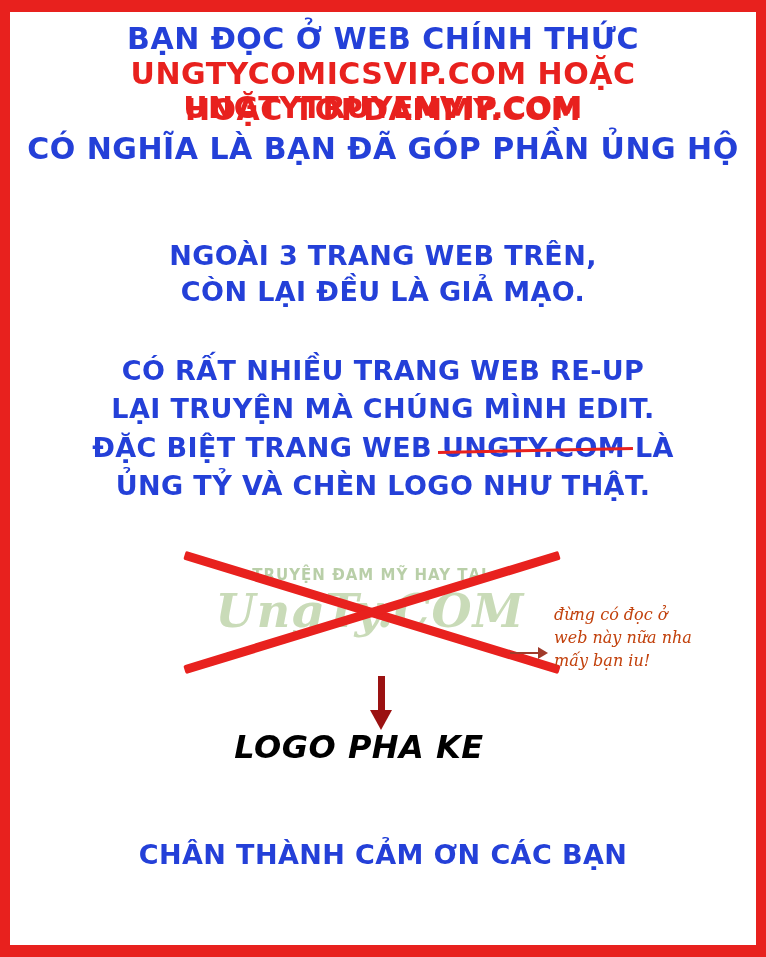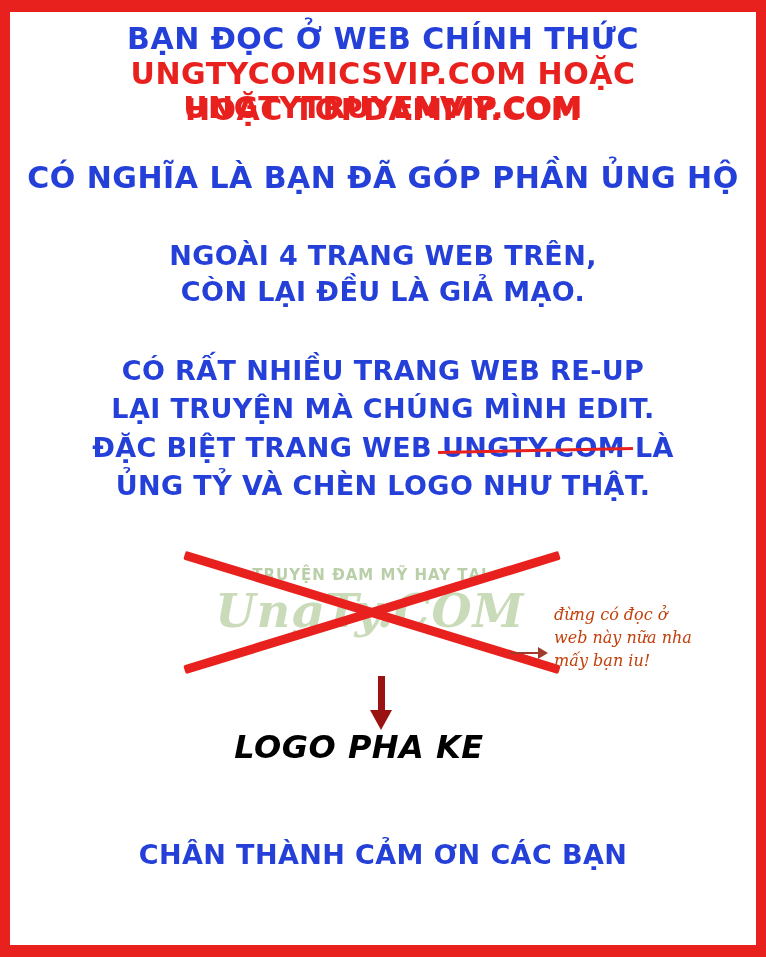--- a/index.html
+++ b/index.html
@@ -58,21 +58,21 @@
     color: #e8211e;
     font-size: 30px;
   }
   .hdr-blue {
     color: #2440d8;
     font-size: 30px;
   }
   .line-1 { position: absolute; left: 0; top: 22px; width: 746px; }
   .line-2 { position: absolute; left: 0; top: 57px; width: 746px; font-size: 30px; }
   .line-3 { position: absolute; left: 0; top: 93px; width: 746px; }
-  .line-4 { position: absolute; left: 0; top: 132px; width: 746px; margin-top: 29px; }
+  .line-4 { position: absolute; left: 0; top: 132px; width: 746px; }
   .line-5 { position: absolute; left: 0; top: 170px; width: 746px; }
 
   .blk2 {
     position: absolute;
     left: 0;
     top: 238px;
     width: 746px;
     text-align: center;
     color: #2440d8;
     font-family: "DejaVu Sans", sans-serif;
@@ -259,21 +259,21 @@
   <div class="band-bottom"></div>
 
   <div class="content">
 
     <div class="hdr hdr-blue line-1">BẠN ĐỌC Ở WEB CHÍNH THỨC</div>
     <div class="hdr hdr-red line-2">UNGTYCOMICSVIP.COM HOẶC UNGTYTRUYENVIP.COM</div>
     <div class="hdr hdr-red line-3">HOẶC TOPDAMMY.COM</div>
     <div class="hdr hdr-blue line-4">CÓ NGHĨA LÀ BẠN ĐÃ GÓP PHẦN ỦNG HỘ</div>
 
     <div class="blk2">
-      <div>NGOÀI 4 TRANG WEB TRÊN,</div>
+      <div>NGOÀI 3 TRANG WEB TRÊN,</div>
       <div>CÒN LẠI ĐỀU LÀ GIẢ MẠO.</div>
     </div>
 
     <div class="blk3">
       <div>CÓ RẤT NHIỀU TRANG WEB RE-UP</div>
       <div>LẠI TRUYỆN MÀ CHÚNG MÌNH EDIT.</div>
       <div>
         <span>ĐẶC BIỆT TRANG WEB </span><span class="strike">UNGTY.COM</span><span> LÀ</span>
       </div>
       <div>ỦNG TỶ VÀ CHÈN LOGO NHƯ THẬT.</div>

